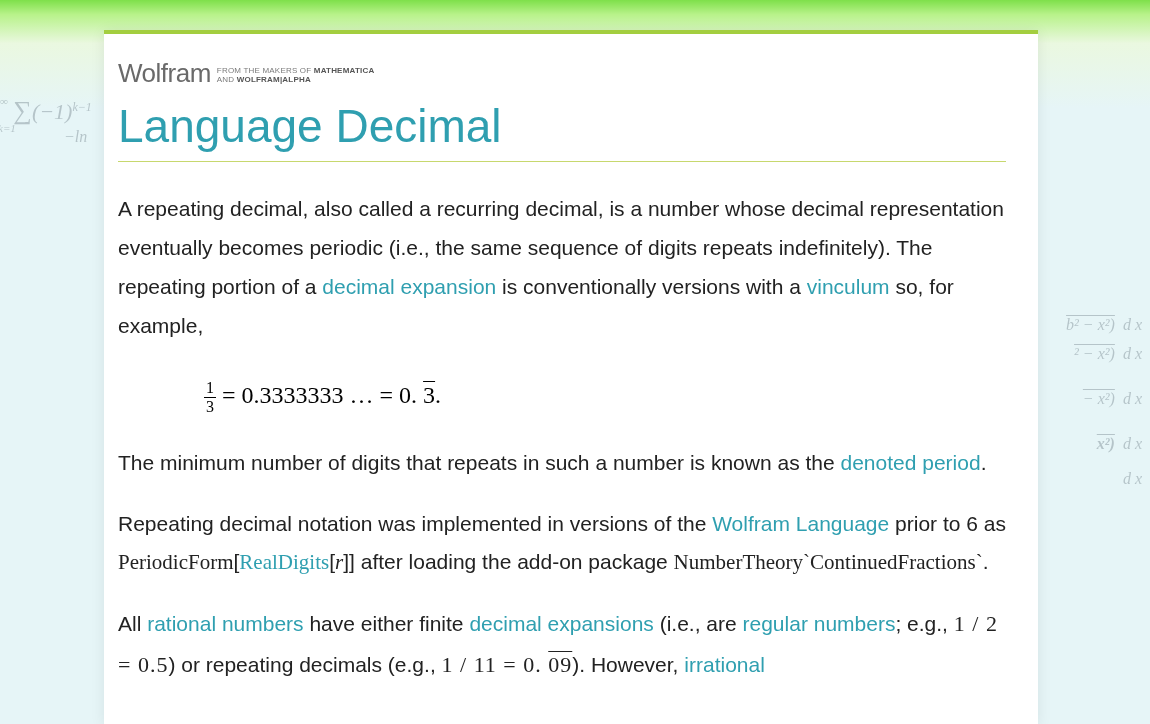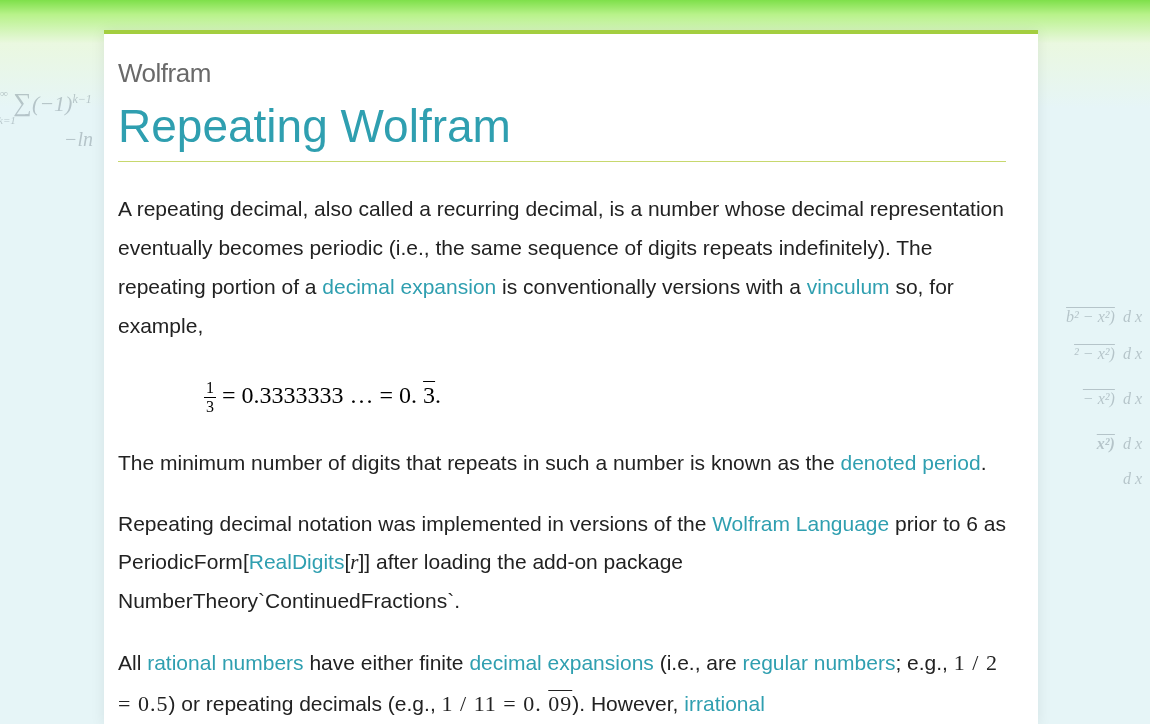--- a/index.html
+++ b/index.html
@@ -6,23 +6,23 @@
   html, body { width: 1150px; height: 724px; overflow: hidden; font-family: -apple-system, "Segoe UI", Helvetica, Arial, sans-serif; }
   body {
     background: linear-gradient(180deg, #7ee04a 0%, #b8f28a 2%, #eaf8e0 6%, #e6f5f7 15%, #e6f5f7 100%);
     position: relative;
   }
   .bg-math {
     position: absolute; inset: 0; pointer-events: none; opacity: 0.35;
     color: #5b6b75; font-family: "Times New Roman", serif;
   }
   .bg-math div { position: absolute; font-style: italic; }
-  .bg-left1 { top: 88px; left: 0; font-size: 22px; }
-  .bg-left2 { top: 128px; left: 64px; font-size: 20px; }
-  .bg-right1 { top: 308px; right: 8px; font-size: 16px; text-align: center; }
+  .bg-left1 { top: 96px; left: 0; font-size: 22px; }
+  .bg-left2 { top: 128px; left: 64px; font-size: 16px; }
+  .bg-right1 { top: 316px; right: 8px; font-size: 16px; text-align: center; }
   .bg-right2 { top: 345px; right: 8px; font-size: 16px; margin-left: 44px; }
   .bg-right3 { top: 390px; right: 8px; font-size: 16px; }
   .bg-right4 { top: 435px; right: 8px; font-size: 16px; }
   .bg-right5 { top: 470px; right: 8px; font-size: 16px; }
 
   .card {
     position: absolute;
     left: 104px; top: 30px;
     width: 934px; height: 694px;
     background: #fff;
@@ -44,21 +44,21 @@
 
   h1.title {
     font-size: 46px; font-weight: 400; color: #2f9fb0;
     border-bottom: 1px solid #c7d86e;
     padding-bottom: 8px; margin-bottom: 28px;
   }
 
   .content { font-size: 21px; line-height: 1.85; color: #222; }
   .content p { margin-bottom: 22px; }
   a.link { color: #2f9fb0; text-decoration: none; }
-  .code { font-family: Liberation Sans, sans-serif; }
+  .code { font-family: Liberation Serif, serif; }
   .ital { font-style: italic; font-family: "Times New Roman", serif; }
 
   .equation {
     font-family: "Times New Roman", serif;
     font-size: 24px; text-align: left;
     padding: 6px 0 26px 86px;
     color: #000;
   }
   .frac { display: inline-block; vertical-align: middle; text-align: center; font-size: 16px; line-height: 1; }
   .frac .n { display: block; border-bottom: 1px solid #000; padding: 0 2px 1px; }
@@ -82,23 +82,27 @@
   <div class="bg-right2"><span style="text-decoration:overline; padding-right:4px;">² − x²)</span>  <span>d x</span></div>
   <div class="bg-right3"><span style="text-decoration:overline; padding-right:4px;text-align:right;">− x²)</span>  <span>d x</span></div>
   <div class="bg-right4"><span style="text-decoration:overline; padding-right:4px;font-weight:bold;">x²)</span>  <span>d x</span></div>
   <div class="bg-right5"><span>d x</span></div>
 </div>
 
 <div class="card">
 
   <div class="brand">
     <span class="brand-wolfram">Wolfram</span>
+    <span class="brand-sub">
+      <span>FROM THE MAKERS OF </span><b>MATHEMATICA</b><br>
+      <span>AND </span><b>WOLFRAM|ALPHA</b>
+    </span>
   </div>
 
-  <h1 class="title">Repeating Wolfram</h1>
+  <h1 class="title">Language Decimal</h1>
 
   <div class="content">
 
     <p>
       <span>A repeating decimal, also called a recurring decimal, is a number whose decimal representation eventually becomes periodic (i.e., the same sequence of digits repeats indefinitely). The repeating portion of a </span><a href="#" class="link">decimal expansion</a><span> is conventionally versions with a </span><a href="#" class="link">vinculum</a><span> so, for example,</span>
     </p>
 
     <div class="equation">
       <span class="frac"><span class="n">1</span><span class="d">3</span></span><span> = 0.3333333 … = 0. </span><span class="overline">3</span><span>.</span>
     </div>

